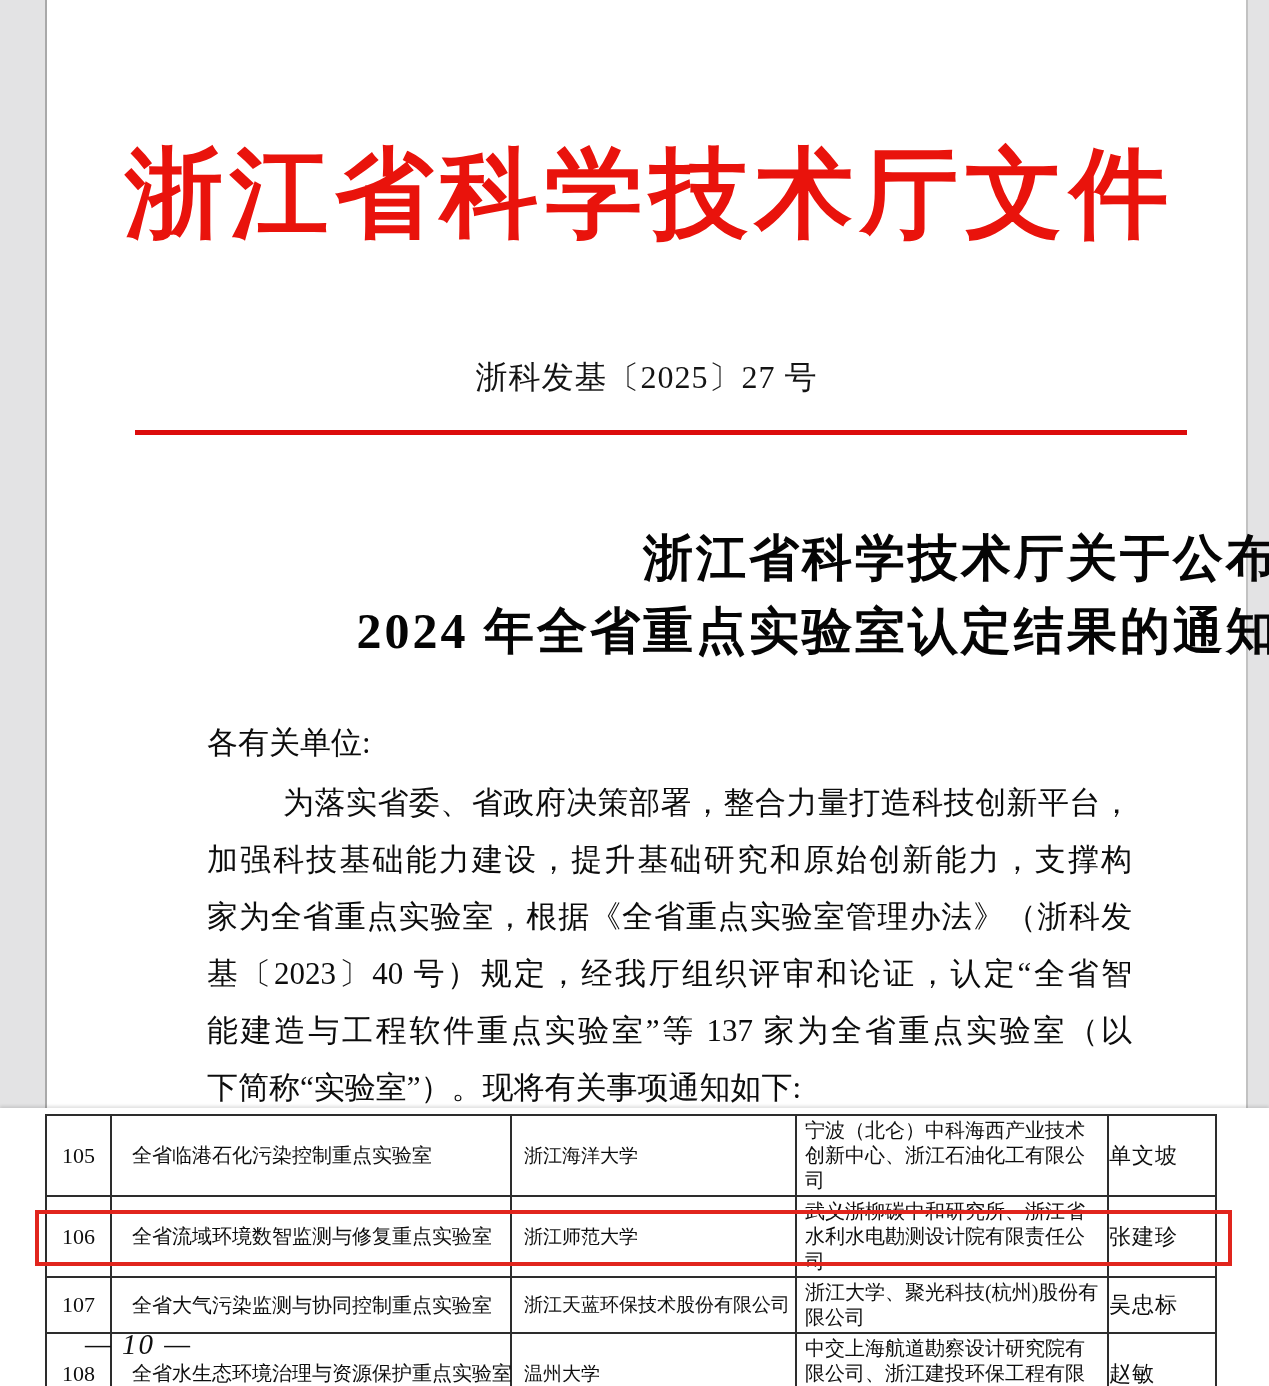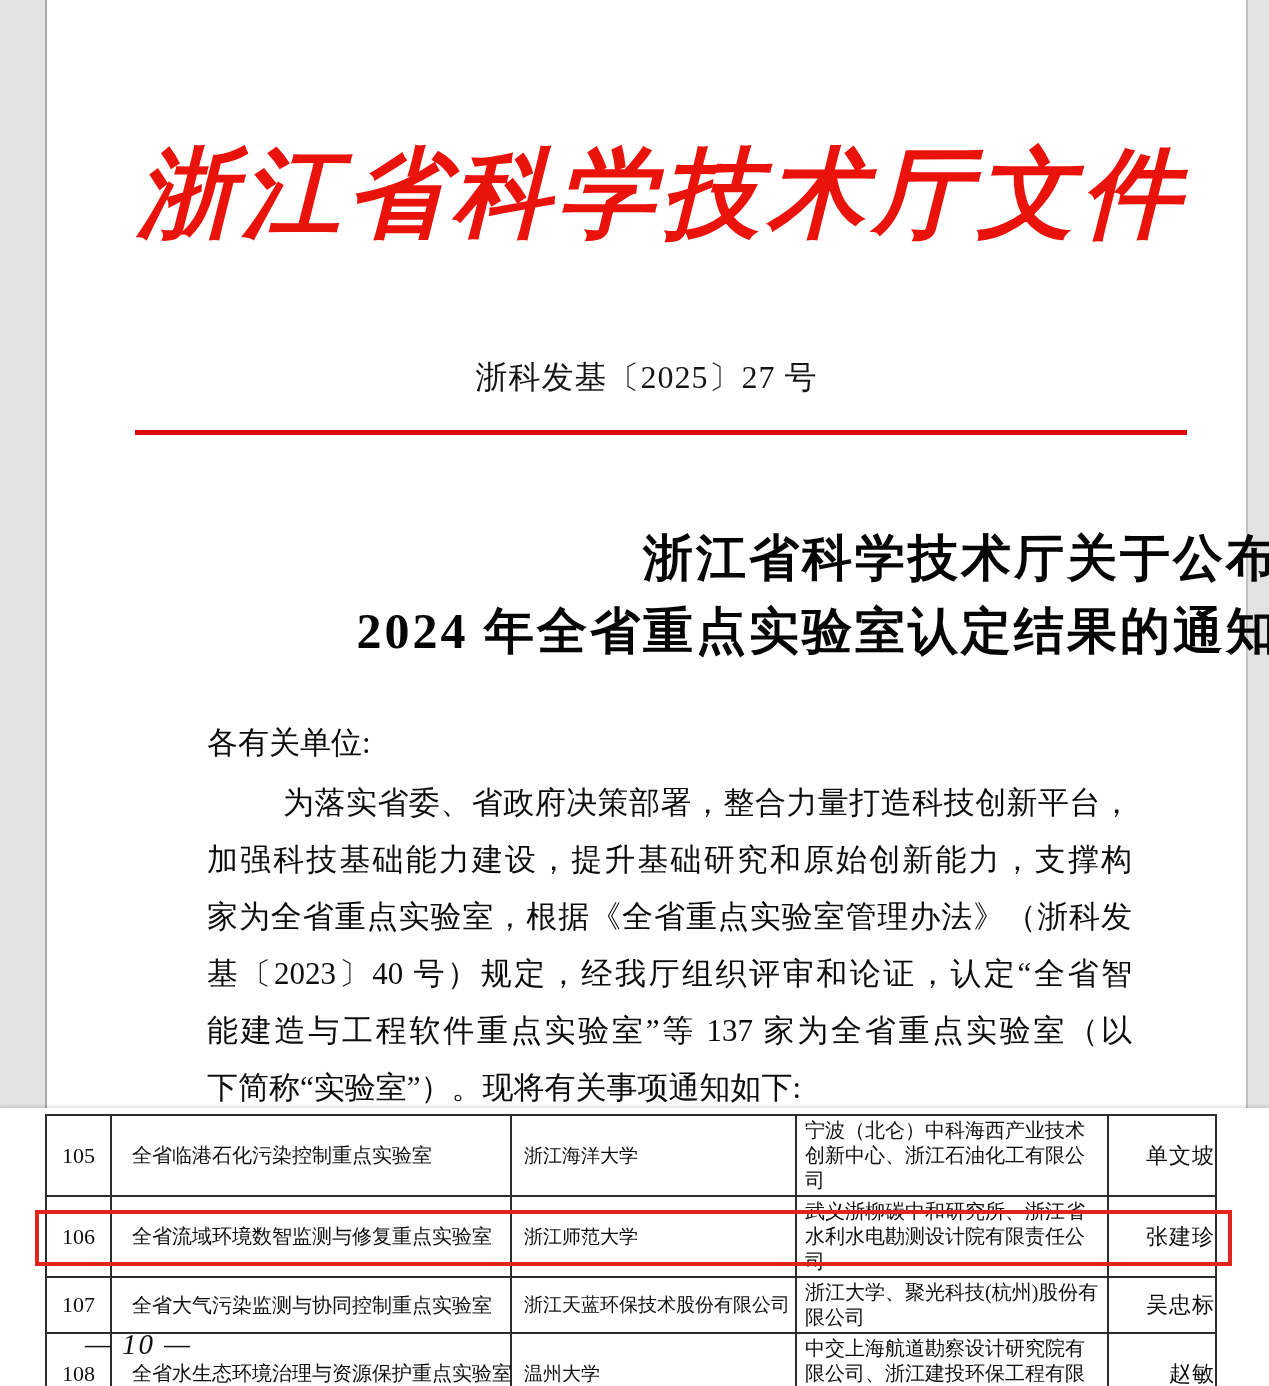--- a/index.html
+++ b/index.html
@@ -9,26 +9,25 @@
     font-family:"Liberation Serif","DejaVu Serif",serif;
     color:#111;
   }
   
   .page-top{
     position:absolute;left:45px;top:0;width:1203px;height:1108px;
     background:#ffffff;box-sizing:border-box;
     border-left:2px solid #a9a9a9;border-right:2px solid #c2c2c2;
   }
   .doc-title{
-    position:absolute;left:12px;top:140px;width:100%;
+    position:absolute;left:0;top:140px;width:100%;
     text-align:center;font-size:98px;font-weight:bold;line-height:1.12;
     letter-spacing:7px;padding-left:7px;box-sizing:border-box;
     color:var(--title-red,#e9130c);
     white-space:nowrap;
-    font-style:italic;
   }
   .doc-number{
     position:absolute;left:0;top:356px;width:100%;
     text-align:center;font-size:32px;letter-spacing:1px;color:#141414;
   }
   .red-rule{
     position:absolute;left:88px;top:430px;width:1052px;height:5px;
     background:var(--rule-red,#dc0c0c);
   }
   .notice-title{
@@ -66,21 +65,21 @@
     padding:2px 16px;box-sizing:border-box;
   }
   .lab-table tr:nth-child(1){height:52px;}
   .lab-table tr:nth-child(2){height:50px;}
   .lab-table tr:nth-child(3){height:49px;}
   .lab-table tr:nth-child(4){height:54px;}
   .lab-table td.no{font-size:22px;text-align:center;padding:14px;}
   .lab-table td.lab_name{font-size:20px;padding-left:20px;white-space:nowrap;}
   .lab-table td.lead_unit{font-size:19px;padding-left:12px;white-space:nowrap;}
   .lab-table td.partner_units{font-size:20px;line-height:25px;padding-left:8px;padding-right:4px;}
-  .lab-table td.director{font-size:22px;text-align:right;padding:0;letter-spacing:1px;}
+  .lab-table td.director{font-size:22px;text-align:left;padding:0;letter-spacing:1px;}
   .highlight-box{
     position:absolute;left:35px;top:1210px;width:1197px;height:56px;
     box-sizing:border-box;border:4px solid var(--highlight-red,#e1251d);
     background:transparent;z-index:5;
   }
   .page-number{
     position:absolute;left:85px;top:1328px;
     font-size:29px;letter-spacing:2px;color:#101010;z-index:2;font-style:italic;
   }
 </style>

